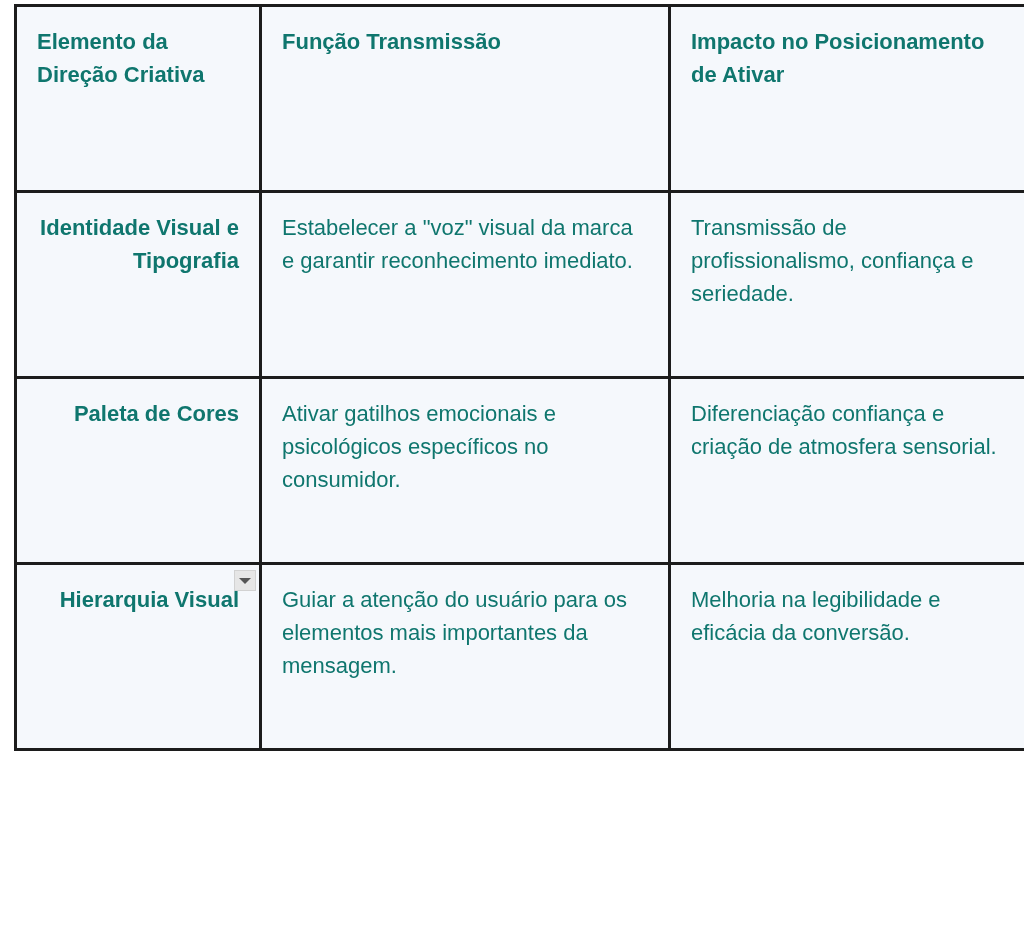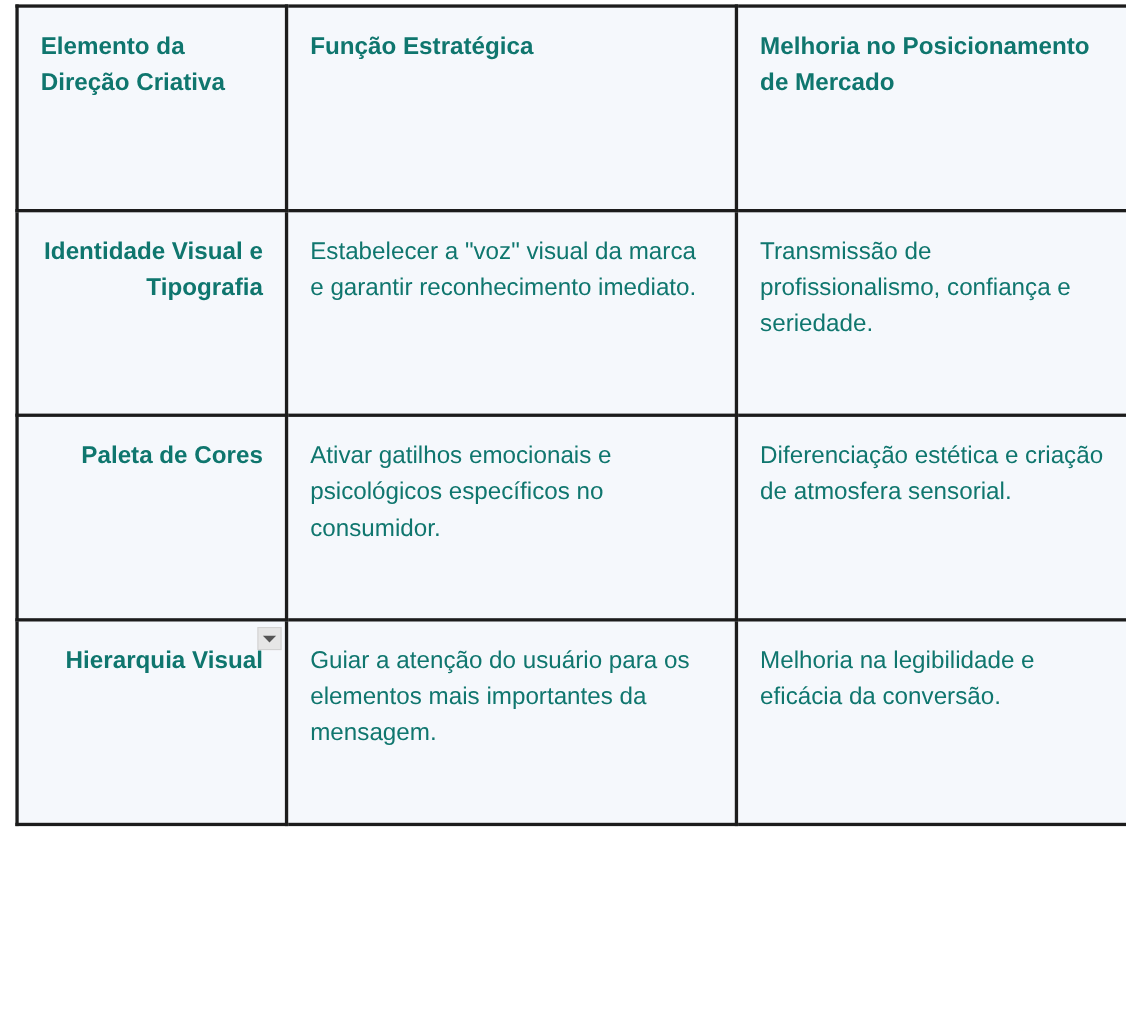--- a/index.html
+++ b/index.html
@@ -79,24 +79,24 @@
       <col class="c1">
       <col class="c2">
       <col class="c3">
     </colgroup>
     <thead>
       <tr class="r">
         <th>
           <span class="cell-text">Elemento da Direção Criativa</span>
         </th>
         <th>
-          <span class="cell-text">Função Estratégica</span>
+          <span class="cell-text">Função Transmissão</span>
         </th>
         <th>
-          <span class="cell-text">Melhoria no Posicionamento de Mercado</span>
+          <span class="cell-text">Impacto no Posicionamento de Ativar</span>
         </th>
       </tr>
     </thead>
     <tbody>
       <tr class="r">
         <td class="row-head">
           <span class="cell-text">Identidade Visual e Tipografia</span>
         </td>
         <td>
           <span class="cell-text">Estabelecer a "voz" visual da marca e garantir reconhecimento imediato.</span>
@@ -106,21 +106,21 @@
         </td>
       </tr>
       <tr class="r">
         <td class="row-head">
           <span class="cell-text">Paleta de Cores</span>
         </td>
         <td>
           <span class="cell-text">Ativar gatilhos emocionais e psicológicos específicos no consumidor.</span>
         </td>
         <td>
-          <span class="cell-text">Diferenciação estética e criação de atmosfera sensorial.</span>
+          <span class="cell-text">Diferenciação confiança e criação de atmosfera sensorial.</span>
         </td>
       </tr>
       <tr class="r">
         <td class="row-head">
           <span class="cell-text">Hierarquia Visual</span>
           <div class="dropdown-btn">
             <span class="tri"></span>
           </div>
         </td>
         <td>

